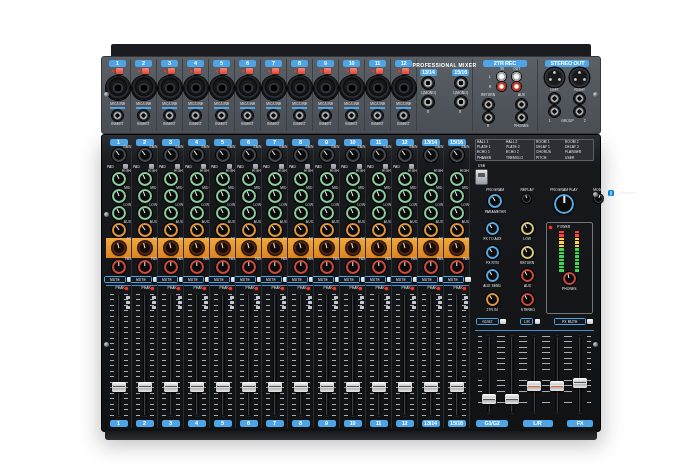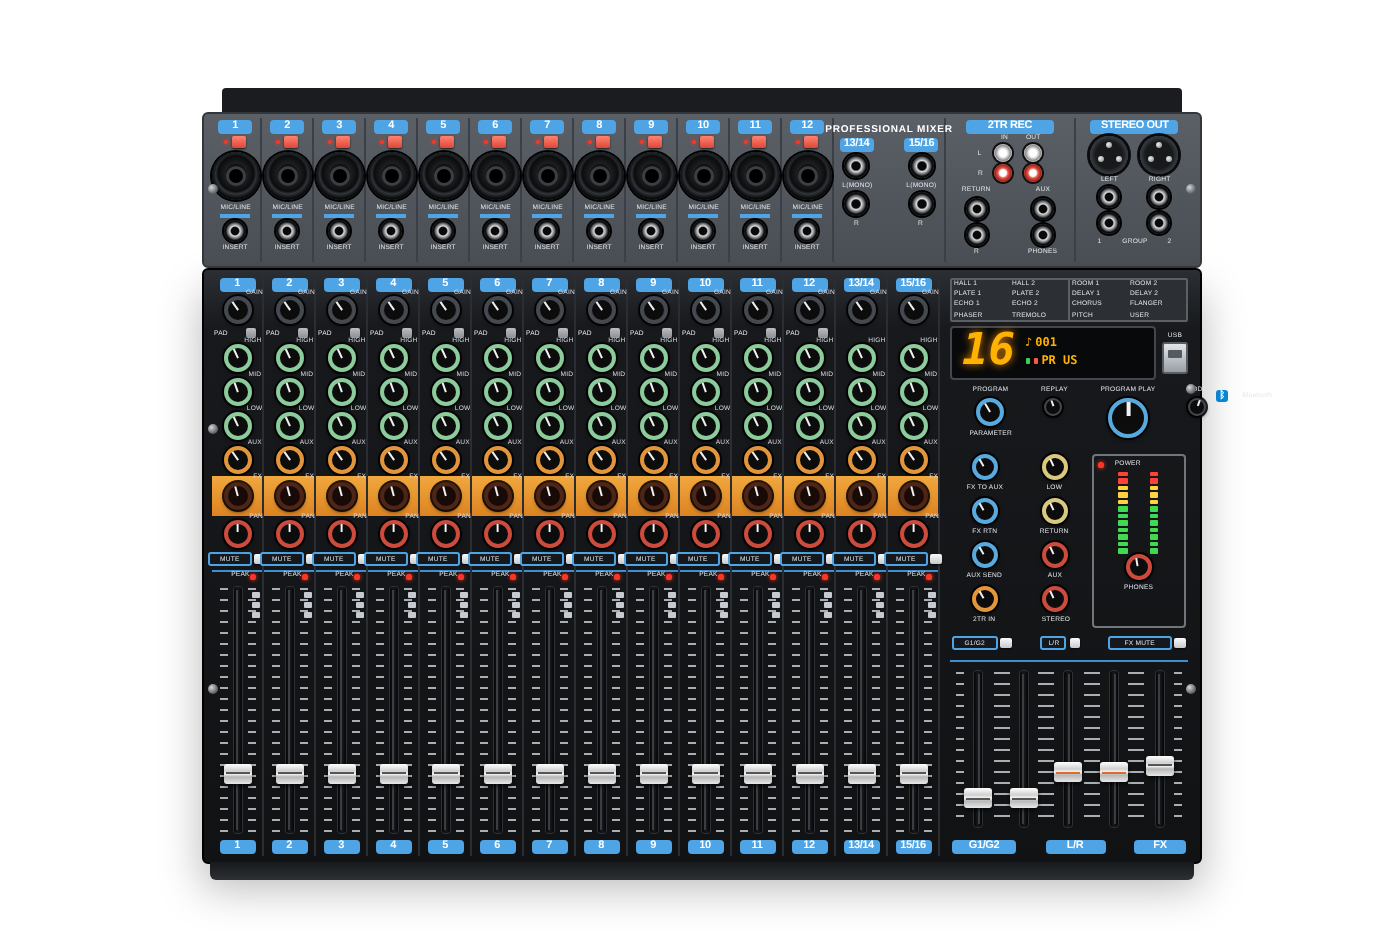--- a/index.html
+++ b/index.html
@@ -1495,34 +1495,20 @@
               <s class="tt tl">TREMOLO</s>
             </div>
             <div>
               <s class="tt tl">PITCH</s>
             </div>
             <div>
               <s class="tt tl">USER</s>
             </div>
           </div>
           <div class="disprow">
-  <div class="disp">
-    <span class="seg">16</span>
-    <span class="dside">
-      <span class="drow">
-                  <span class="ic">♪</span>
-                  <span>001</span>
-                </span>
-      <span class="drow">
-                  <i class="sq g"></i>
-                  <i class="sq r"></i>
-                  <span>PR US</span>
-                </span>
-    </span>
-  </div>
   <div class="usbwrap">
               <s class="tt ">USB</s>
               <div class="usb"></div>
             </div>
 </div>
           <div class="krowA">
   <div class="kgrp">
               <s class="tt ">PROGRAM</s>
               <b class="knob k-blue ">
                 <i style="transform:translateX(-50%) rotate(-30deg)"></i>

